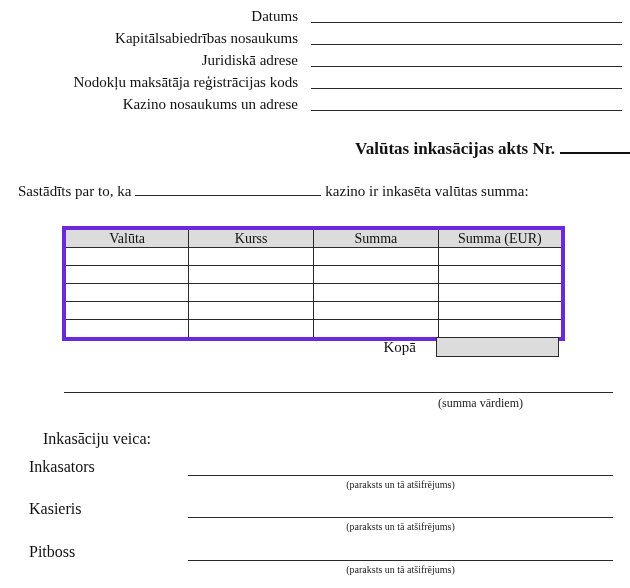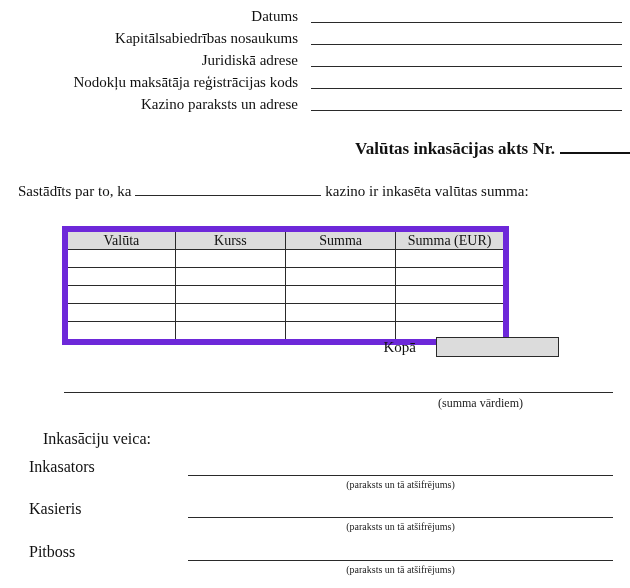--- a/index.html
+++ b/index.html
@@ -34,23 +34,23 @@
 
   
   .intro { position: absolute; top: 181px; left: 18px; right: 10px; font-size: 15px; line-height: 20px; }
   .intro-blank {
     display: inline-block; width: 186px; height: 13px;
     border-bottom: 1px solid #2a2a2a; margin: 0 4px;
   }
 
   
   .cur-table {
-    position: absolute; top: 226px; left: 62px; width: 447px;
+    position: absolute; top: 226px; left: 62px; width: 503px;
     border-collapse: collapse; table-layout: fixed;
-    border: 6px solid #6d28d9;
+    border: 4px solid #6d28d9;
   }
   .cur-table th, .cur-table td {
     border: 1px solid #2a2a2a; height: 17px; padding: 0 3px;
     font-size: 14px; font-weight: normal; text-align: center; line-height: 17px;
   }
   .cur-table th { background: #dcdcdc; }
 
   
   .total-row {
     position: absolute; top: 337px; left: 62px; width: 503px; height: 20px;
@@ -110,21 +110,21 @@
     </div>
     <div class="field-row">
       <span class="field-label">Juridiskā adrese</span>
       <span class="field-line"></span>
     </div>
     <div class="field-row">
       <span class="field-label">Nodokļu maksātāja reģistrācijas kods</span>
       <span class="field-line"></span>
     </div>
     <div class="field-row">
-      <span class="field-label">Kazino paraksts un adrese</span>
+      <span class="field-label">Kazino nosaukums un adrese</span>
       <span class="field-line"></span>
     </div>
   </div>
 
   <div class="title">
     <span>Valūtas inkasācijas akts Nr.</span><span class="title-blank"></span>
   </div>
 
   <div class="intro">
     <span>Sastādīts par to, ka</span><span class="intro-blank"></span><span>kazino ir inkasēta valūtas summa:</span>

